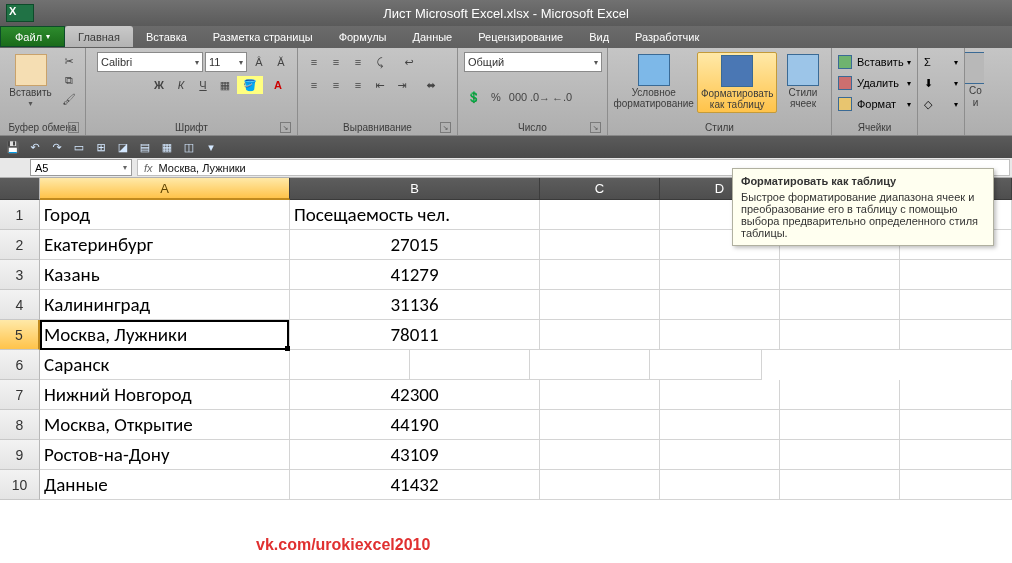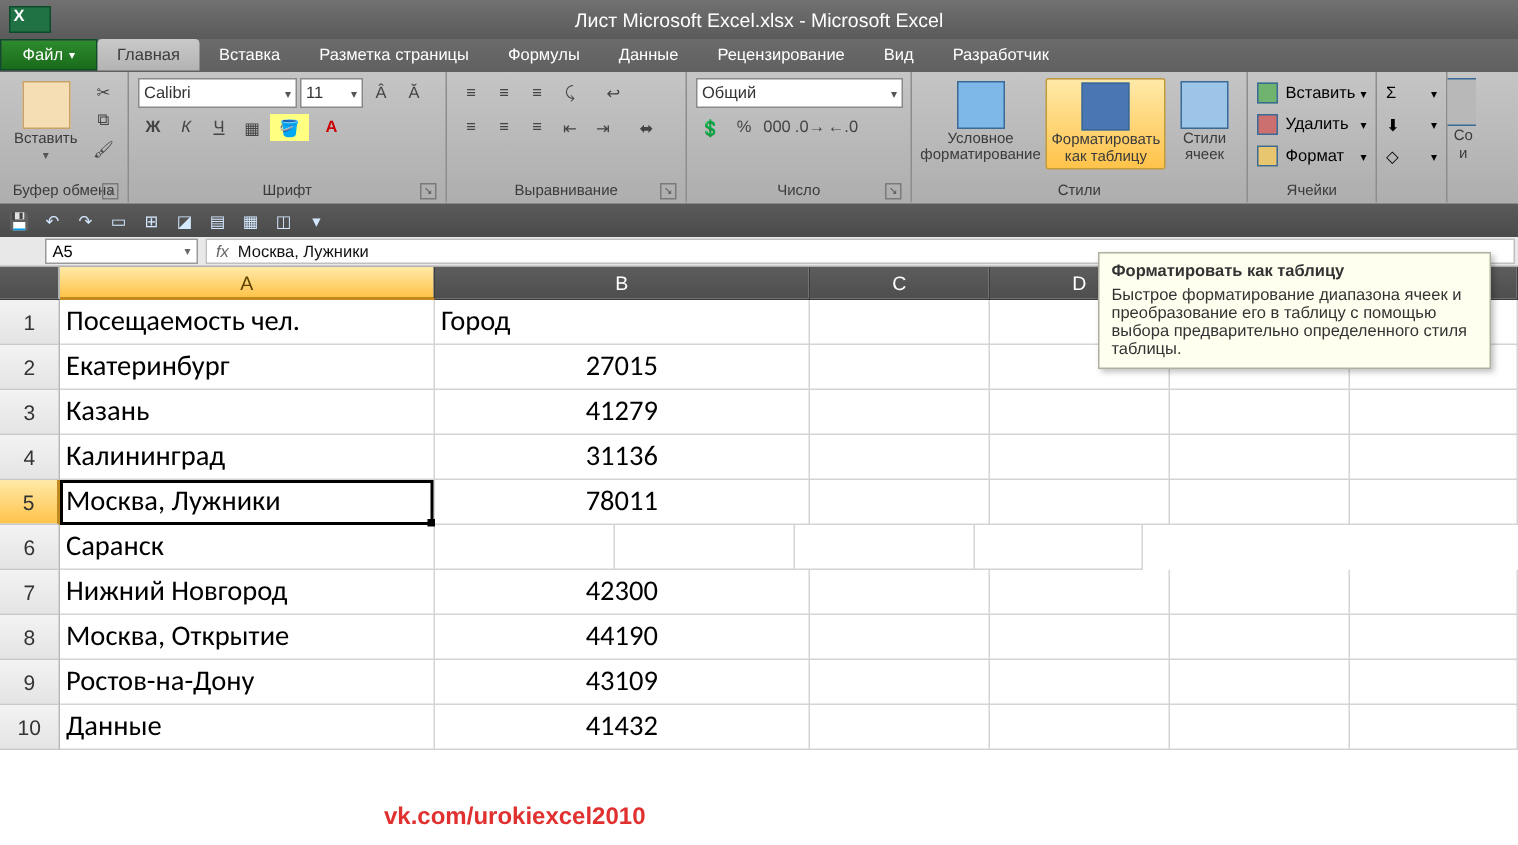--- a/index.html
+++ b/index.html
@@ -104,21 +104,21 @@
       <div class="stack">
         <div class="mini-btn">✂</div>
         <div class="mini-btn">⧉</div>
         <div class="mini-btn">🖌</div>
       </div>
     </div>
     <div class="group-label"><span>Буфер обмена</span><span class="launcher">↘</span></div>
   </div>
 
   <div class="group" style="width:212px">
-    <div class="group-body" style="flex-direction:column;gap:3px;align-items:flex-start;">
+    <div class="group-body" style="flex-direction:column;gap:3px;align-items:flex-end;">
       <div class="mini-row">
         <div class="combo" style="width:106px">
             <span>Calibri</span>
             <span class="dd">▾</span>
           </div>
         <div class="combo" style="width:42px">
             <span>11</span>
             <span class="dd">▾</span>
           </div>
         <div class="mini-btn">Â</div>
@@ -153,21 +153,21 @@
         <div class="mini-btn">≡</div>
         <div class="mini-btn">⇤</div>
         <div class="mini-btn">⇥</div>
         <div class="mini-btn" style="width:34px">⬌</div>
       </div>
     </div>
     <div class="group-label"><span>Выравнивание</span><span class="launcher">↘</span></div>
   </div>
 
   <div class="group" style="width:150px">
-    <div class="group-body" style="flex-direction:column;gap:3px;align-items:stretch;">
+    <div class="group-body" style="flex-direction:column;gap:15px;align-items:stretch;">
       <div class="combo" style="width:138px">
           <span>Общий</span>
           <span class="dd">▾</span>
         </div>
       <div class="mini-row">
         <div class="mini-btn">💲</div>
         <div class="mini-btn">%</div>
         <div class="mini-btn">000</div>
         <div class="mini-btn">.0→</div>
         <div class="mini-btn">←.0</div>
@@ -288,22 +288,22 @@
         </div>
       <div class="colhdr cE">
           <span>E</span>
         </div>
       <div class="colhdr cF">
           <span>F</span>
         </div>
     </div>
     <div id="rows-body">
         <div class="row">
+          <div class="cell cA">Город</div>
           <div class="cell cB" style="justify-content: flex-start;">Посещаемость чел.</div>
-          <div class="cell cA">Город</div>
           <div class="cell cC"></div>
           <div class="cell cD"></div>
           <div class="cell cE"></div>
           <div class="cell cF"></div>
         </div>
         <div class="row">
           <div class="cell cA">Екатеринбург</div>
           <div class="cell cB">27015</div>
           <div class="cell cC"></div>
           <div class="cell cD"></div>

